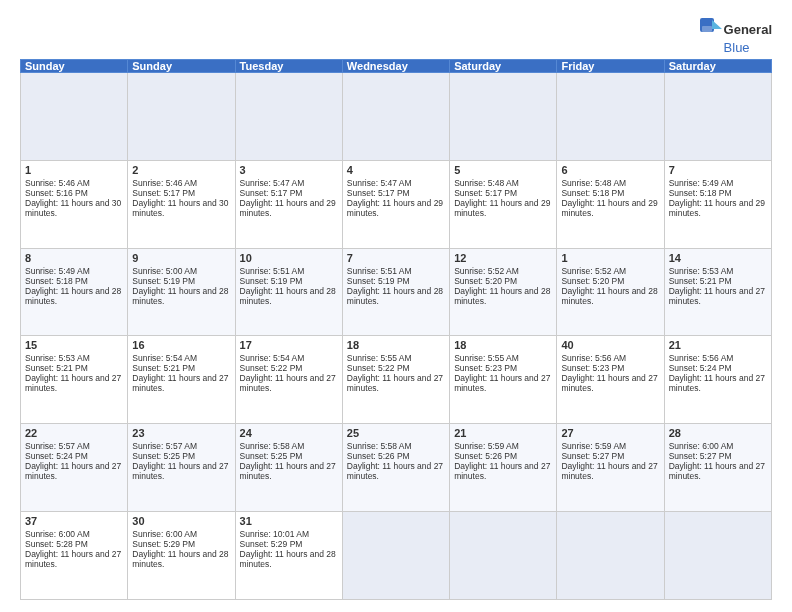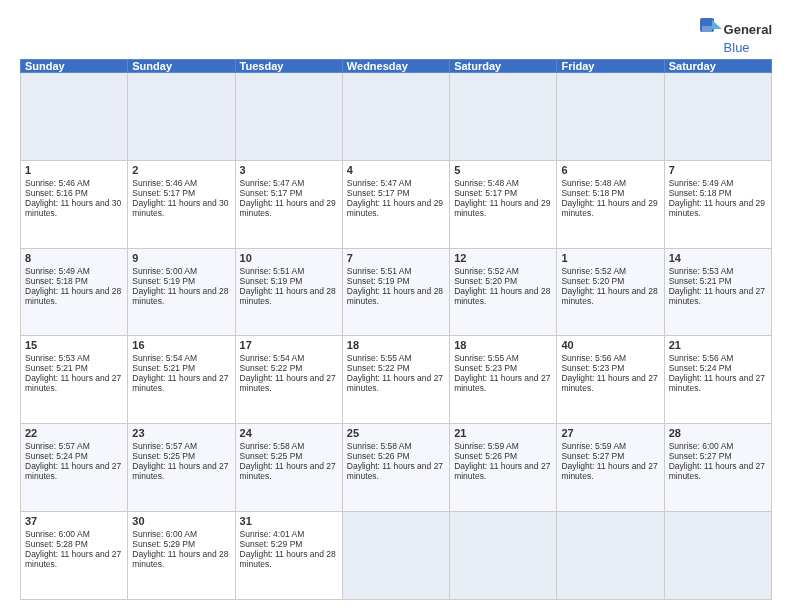--- a/index.html
+++ b/index.html
@@ -158,21 +158,21 @@
           <td><span class="day-num">23</span><span>Sunrise: 5:57 AM</span><br><span>Sunset: 5:25 PM</span><br><span>Daylight: 11 hours and 27 minutes.</span></td>
           <td><span class="day-num">24</span><span>Sunrise: 5:58 AM</span><br><span>Sunset: 5:25 PM</span><br><span>Daylight: 11 hours and 27 minutes.</span></td>
           <td><span class="day-num">25</span><span>Sunrise: 5:58 AM</span><br><span>Sunset: 5:26 PM</span><br><span>Daylight: 11 hours and 27 minutes.</span></td>
           <td><span class="day-num">21</span><span>Sunrise: 5:59 AM</span><br><span>Sunset: 5:26 PM</span><br><span>Daylight: 11 hours and 27 minutes.</span></td>
           <td><span class="day-num">27</span><span>Sunrise: 5:59 AM</span><br><span>Sunset: 5:27 PM</span><br><span>Daylight: 11 hours and 27 minutes.</span></td>
           <td><span class="day-num">28</span><span>Sunrise: 6:00 AM</span><br><span>Sunset: 5:27 PM</span><br><span>Daylight: 11 hours and 27 minutes.</span></td>
         </tr>
         <tr>
           <td><span class="day-num">37</span><span>Sunrise: 6:00 AM</span><br><span>Sunset: 5:28 PM</span><br><span>Daylight: 11 hours and 27 minutes.</span></td>
           <td><span class="day-num">30</span><span>Sunrise: 6:00 AM</span><br><span>Sunset: 5:29 PM</span><br><span>Daylight: 11 hours and 28 minutes.</span></td>
-          <td><span class="day-num">31</span><span>Sunrise: 4:01 AM</span><br><span>Sunset: 5:29 PM</span><br><span>Daylight: 11 hours and 28 minutes.</span></td>
+          <td><span class="day-num">31</span><span>Sunrise: 10:01 AM</span><br><span>Sunset: 5:29 PM</span><br><span>Daylight: 11 hours and 28 minutes.</span></td>
           <td class="empty-cell"></td>
           <td class="empty-cell"></td>
           <td class="empty-cell"></td>
           <td class="empty-cell"></td>
         </tr>
       </tbody>
   </table>
 </div>
 
 </body></html>

